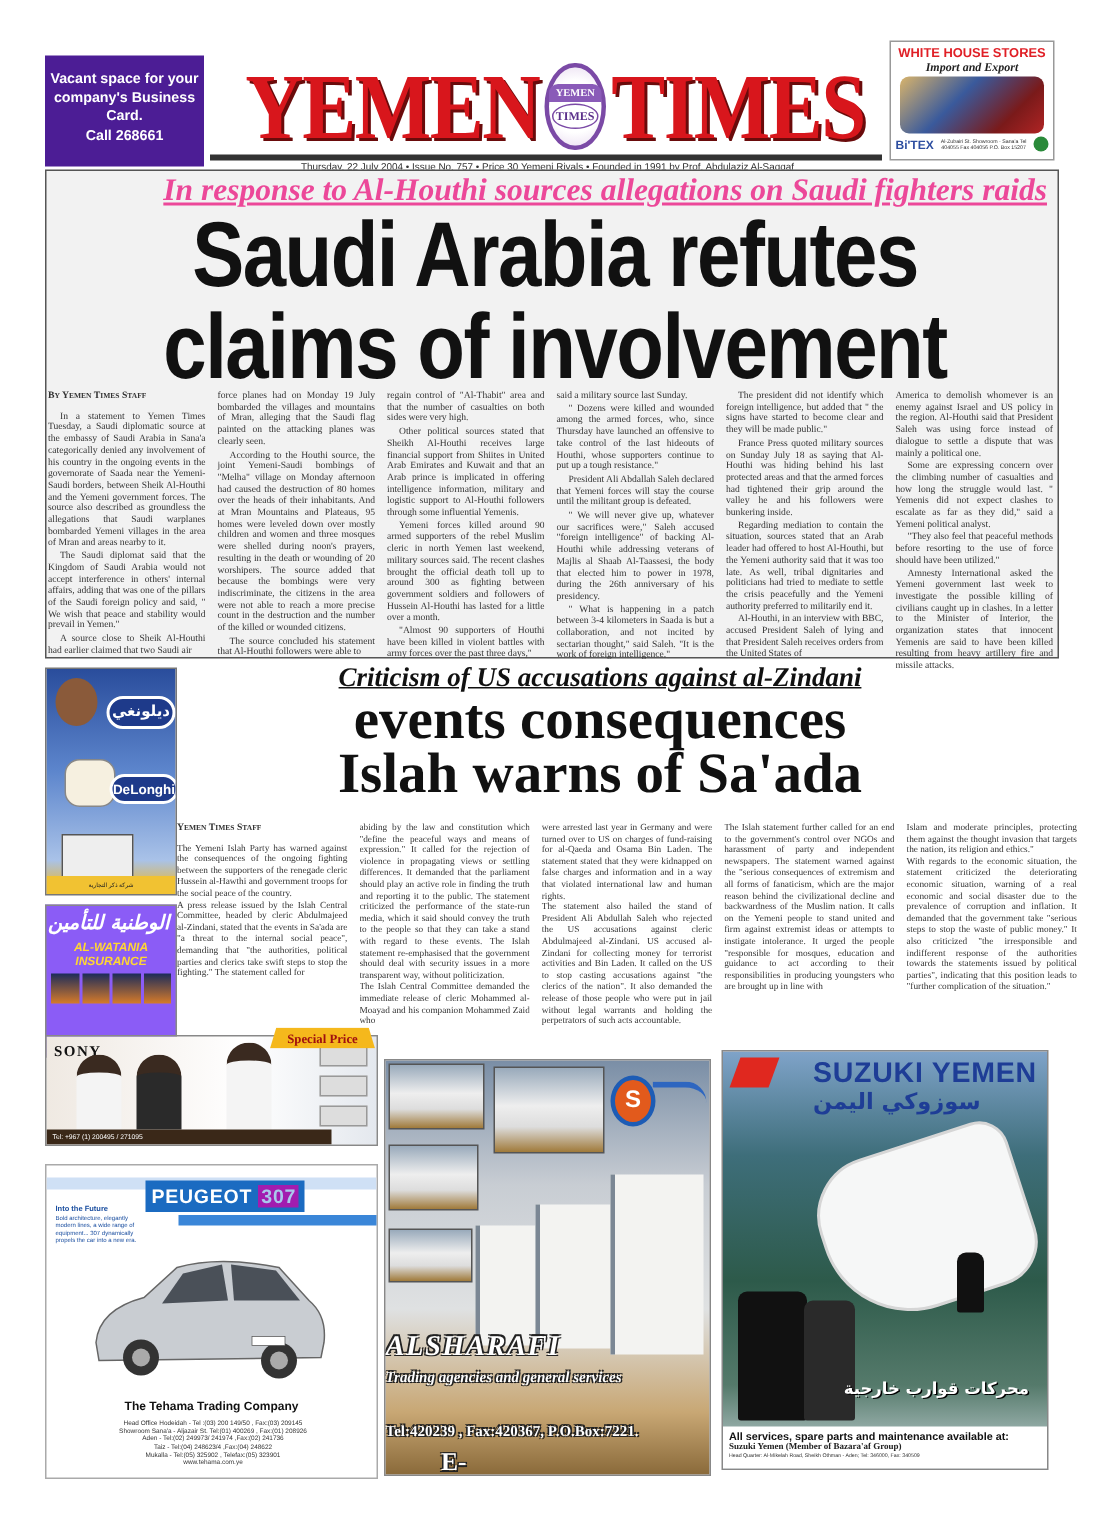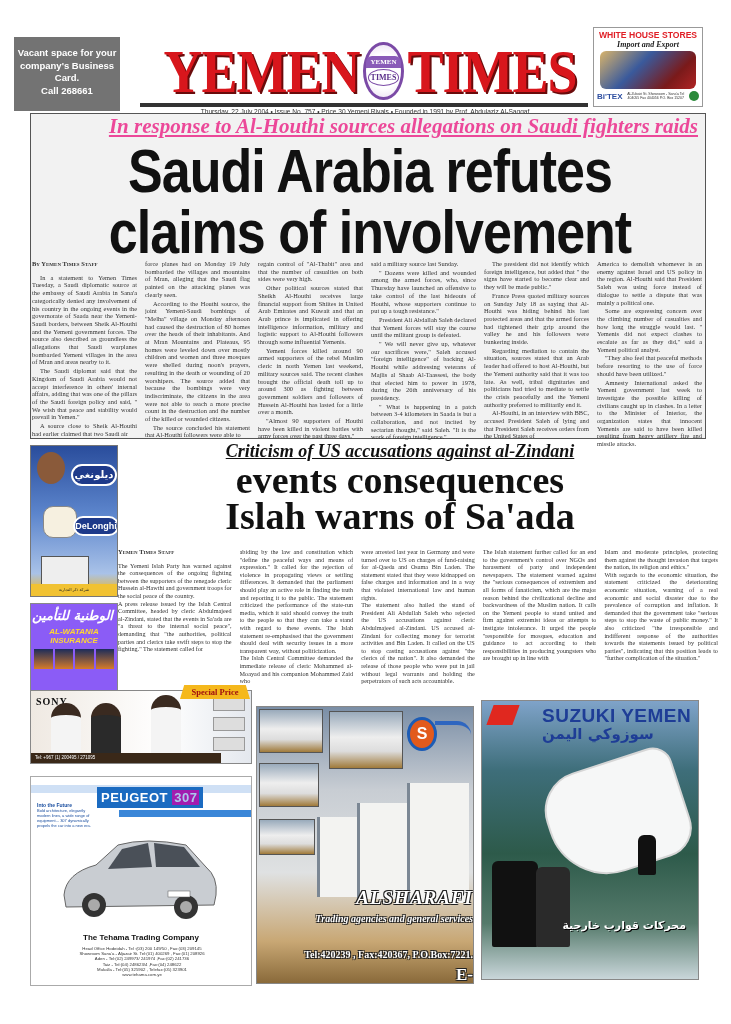--- a/index.html
+++ b/index.html
@@ -1,20 +1,20 @@
 <!DOCTYPE html>
 <html><head>
 <meta charset="utf-8">
 <style>
   * { box-sizing: border-box; margin: 0; padding: 0; }
   body { width: 731px; height: 1024px; background: #fff; font-family: "Liberation Serif", serif; color: #222; position: relative; overflow: hidden; }
   .abs { position: absolute; }
 
   
-  .biz-card { left: 14px; top: 37px; width: 106px; height: 74px; background: #737373; color: #fff; font-family: "Liberation Sans", sans-serif; font-weight: bold; font-size: 9.5px; text-align: center; padding-top: 10px; line-height: 12.5px; }
+  .biz-card { left: 30px; top: 37px; width: 106px; height: 74px; background: #4c1d95; color: #fff; font-family: "Liberation Sans", sans-serif; font-weight: bold; font-size: 9.5px; text-align: center; padding-top: 10px; line-height: 12.5px; }
   .logo { left: 175px; top: 40px; width: 390px; height: 62px; display: flex; align-items: center; justify-content: center; }
   .logo-word { font-family: "Liberation Serif", serif; font-weight: bold; font-size: 54px; color: #d8161c; letter-spacing: -1px; text-shadow: 2px 2px 0 #6a0b0b; transform: scaleY(1.15); }
   .logo-emblem { width: 58px; height: 58px; margin: 0 4px; border-radius: 50%; border: 3px solid #7b4aa6; display: flex; flex-direction: column; align-items: center; justify-content: center; background: radial-gradient(circle, #fff 55%, #e8dbf0 100%); }
   .logo-emblem .em-top { background: #8a5bb8; color: #fff; font-size: 7px; font-weight: bold; padding: 2px 4px; border-radius: 6px 6px 0 0; }
   .logo-emblem .em-bot { color: #5a2f8a; font-size: 8px; font-weight: bold; border: 1px solid #7b4aa6; border-radius: 50%; padding: 3px 2px; margin-top: 1px; }
   .rule { left: 140px; top: 103px; width: 448px; height: 4px; background: #333; }
   .dateline { left: 140px; top: 108px; width: 450px; font-family: "Liberation Sans", sans-serif; font-size: 6.6px; color: #333; text-align: center; }
 
   .whitehouse { left: 593px; top: 27px; width: 110px; height: 80px; border: 1px solid #999; background: #fff; font-family: "Liberation Sans", sans-serif; }
   .wh-title { color: #e01f26; font-weight: bold; font-size: 8.6px; text-align: center; margin-top: 2px; }
@@ -69,21 +69,21 @@
   .pg-tag b { font-size: 5px; }
   .pg-car { position: absolute; left: 25px; top: 56px; width: 165px; height: 90px; }
   .pg-co { position: absolute; left: 0; top: 156px; width: 100%; text-align: center; font-weight: bold; font-size: 8px; color: #111; }
   .pg-addr { position: absolute; left: 6px; top: 169px; width: 210px; font-size: 4.3px; line-height: 5.2px; color: #333; text-align: center; }
 
   .ad-alsharafi { left: 256px; top: 706px; width: 218px; height: 278px; border: 1px solid #888; background: linear-gradient(180deg, #7a8ea6 0%, #c8cdd3 30%, #dfe1e2 60%, #c8a774 85%, #8a6a3a 100%); overflow: hidden; }
   .as-pic { position: absolute; background: linear-gradient(180deg, #9ab 0%, #eee 45%, #ddd 70%, #a07a3a 100%); border: 1px solid #555; }
   .as-logo { position: absolute; left: 150px; top: 10px; width: 30px; height: 34px; border-radius: 50%; background: #e25a1c; border: 3px solid #1d5cb5; color: #fff; font-weight: bold; font-size: 16px; text-align: center; line-height: 28px; font-family: "Liberation Sans", sans-serif; }
   .as-wing { position: absolute; left: 178px; top: 14px; width: 36px; height: 14px; border-top: 4px solid #2e66c0; border-radius: 0 30px 0 0; }
   .as-cab { position: absolute; background: #f3f3f1; border-left: 3px solid #7b8794; }
-  .as-txt { position: absolute; left: 0; width: 100%; text-align: right; font-family: "Liberation Serif", serif; font-weight: bold; color: #fff; text-shadow: 1px 1px 0 #222, -1px -1px 0 #222, 1px -1px 0 #222, -1px 1px 0 #222; }
+  .as-txt { position: absolute; left: 0; width: 100%; text-align: left; font-family: "Liberation Serif", serif; font-weight: bold; color: #fff; text-shadow: 1px 1px 0 #222, -1px -1px 0 #222, 1px -1px 0 #222, -1px 1px 0 #222; }
 
   .ad-suzuki { left: 481px; top: 700px; width: 218px; height: 280px; border: 1px solid #888; background: linear-gradient(180deg, #7fa3c9 0%, #3e6e7a 25%, #2d5a4a 55%, #557a6b 80%, #c9d6da 100%); overflow: hidden; font-family: "Liberation Sans", sans-serif; }
   .sz-title { position: absolute; left: 60px; top: 4px; color: #1e3d96; font-weight: bold; font-size: 19px; letter-spacing: 0.5px; }
   .sz-s { position: absolute; left: 8px; top: 4px; width: 26px; height: 20px; background: #e0281f; transform: skewX(-20deg); }
   .sz-ar { position: absolute; left: 60px; top: 24px; color: #1e3d96; font-weight: bold; font-size: 15px; font-family: "DejaVu Sans", sans-serif; }
   .sz-boat { position: absolute; left: 66px; top: 60px; width: 138px; height: 110px; background: #f6f7f7; border-radius: 40px 20px 30px 60px; transform: rotate(-18deg); border: 2px solid #d6d6d6; }
   .sz-motor { position: absolute; background: #111; border-radius: 6px 6px 2px 2px; }
   .sz-ar2 { position: absolute; right: 12px; top: 218px; color: #fff; font-weight: bold; font-size: 11px; text-shadow: 1px 1px 0 #000; font-family: "DejaVu Sans", sans-serif; }
   .sz-foot { position: absolute; left: 0; bottom: 0; width: 100%; height: 28px; background: #fff; padding: 2px 4px; }
   .sz-foot .l1 { font-weight: bold; font-size: 7.2px; color: #111; }
@@ -275,13 +275,18 @@
 
 <div class="abs ad-suzuki">
   <div class="sz-s"></div>
   <div class="sz-title">SUZUKI YEMEN</div>
   <div class="sz-ar">سوزوكي اليمن</div>
   <div class="sz-boat"></div>
   <div class="sz-motor" style="left:10px;top:160px;width:46px;height:86px;"></div>
   <div class="sz-motor" style="left:54px;top:166px;width:34px;height:80px;background:#2a2a2a;"></div>
   <div class="sz-motor" style="left:156px;top:134px;width:18px;height:40px;"></div>
   <div class="sz-ar2">محركات قوارب خارجية</div>
+  <div class="sz-foot">
+    <div class="l1">All services, spare parts and maintenance available at:</div>
+    <div class="l2">Suzuki Yemen (Member of Bazara'af Group)</div>
+    <div class="l3">Head Quarter: Al-Mikelah Road, Sheikh Othman - Aden; Tel: 346000, Fax: 340509</div>
+  </div>
 </div>
 
 </body></html>

